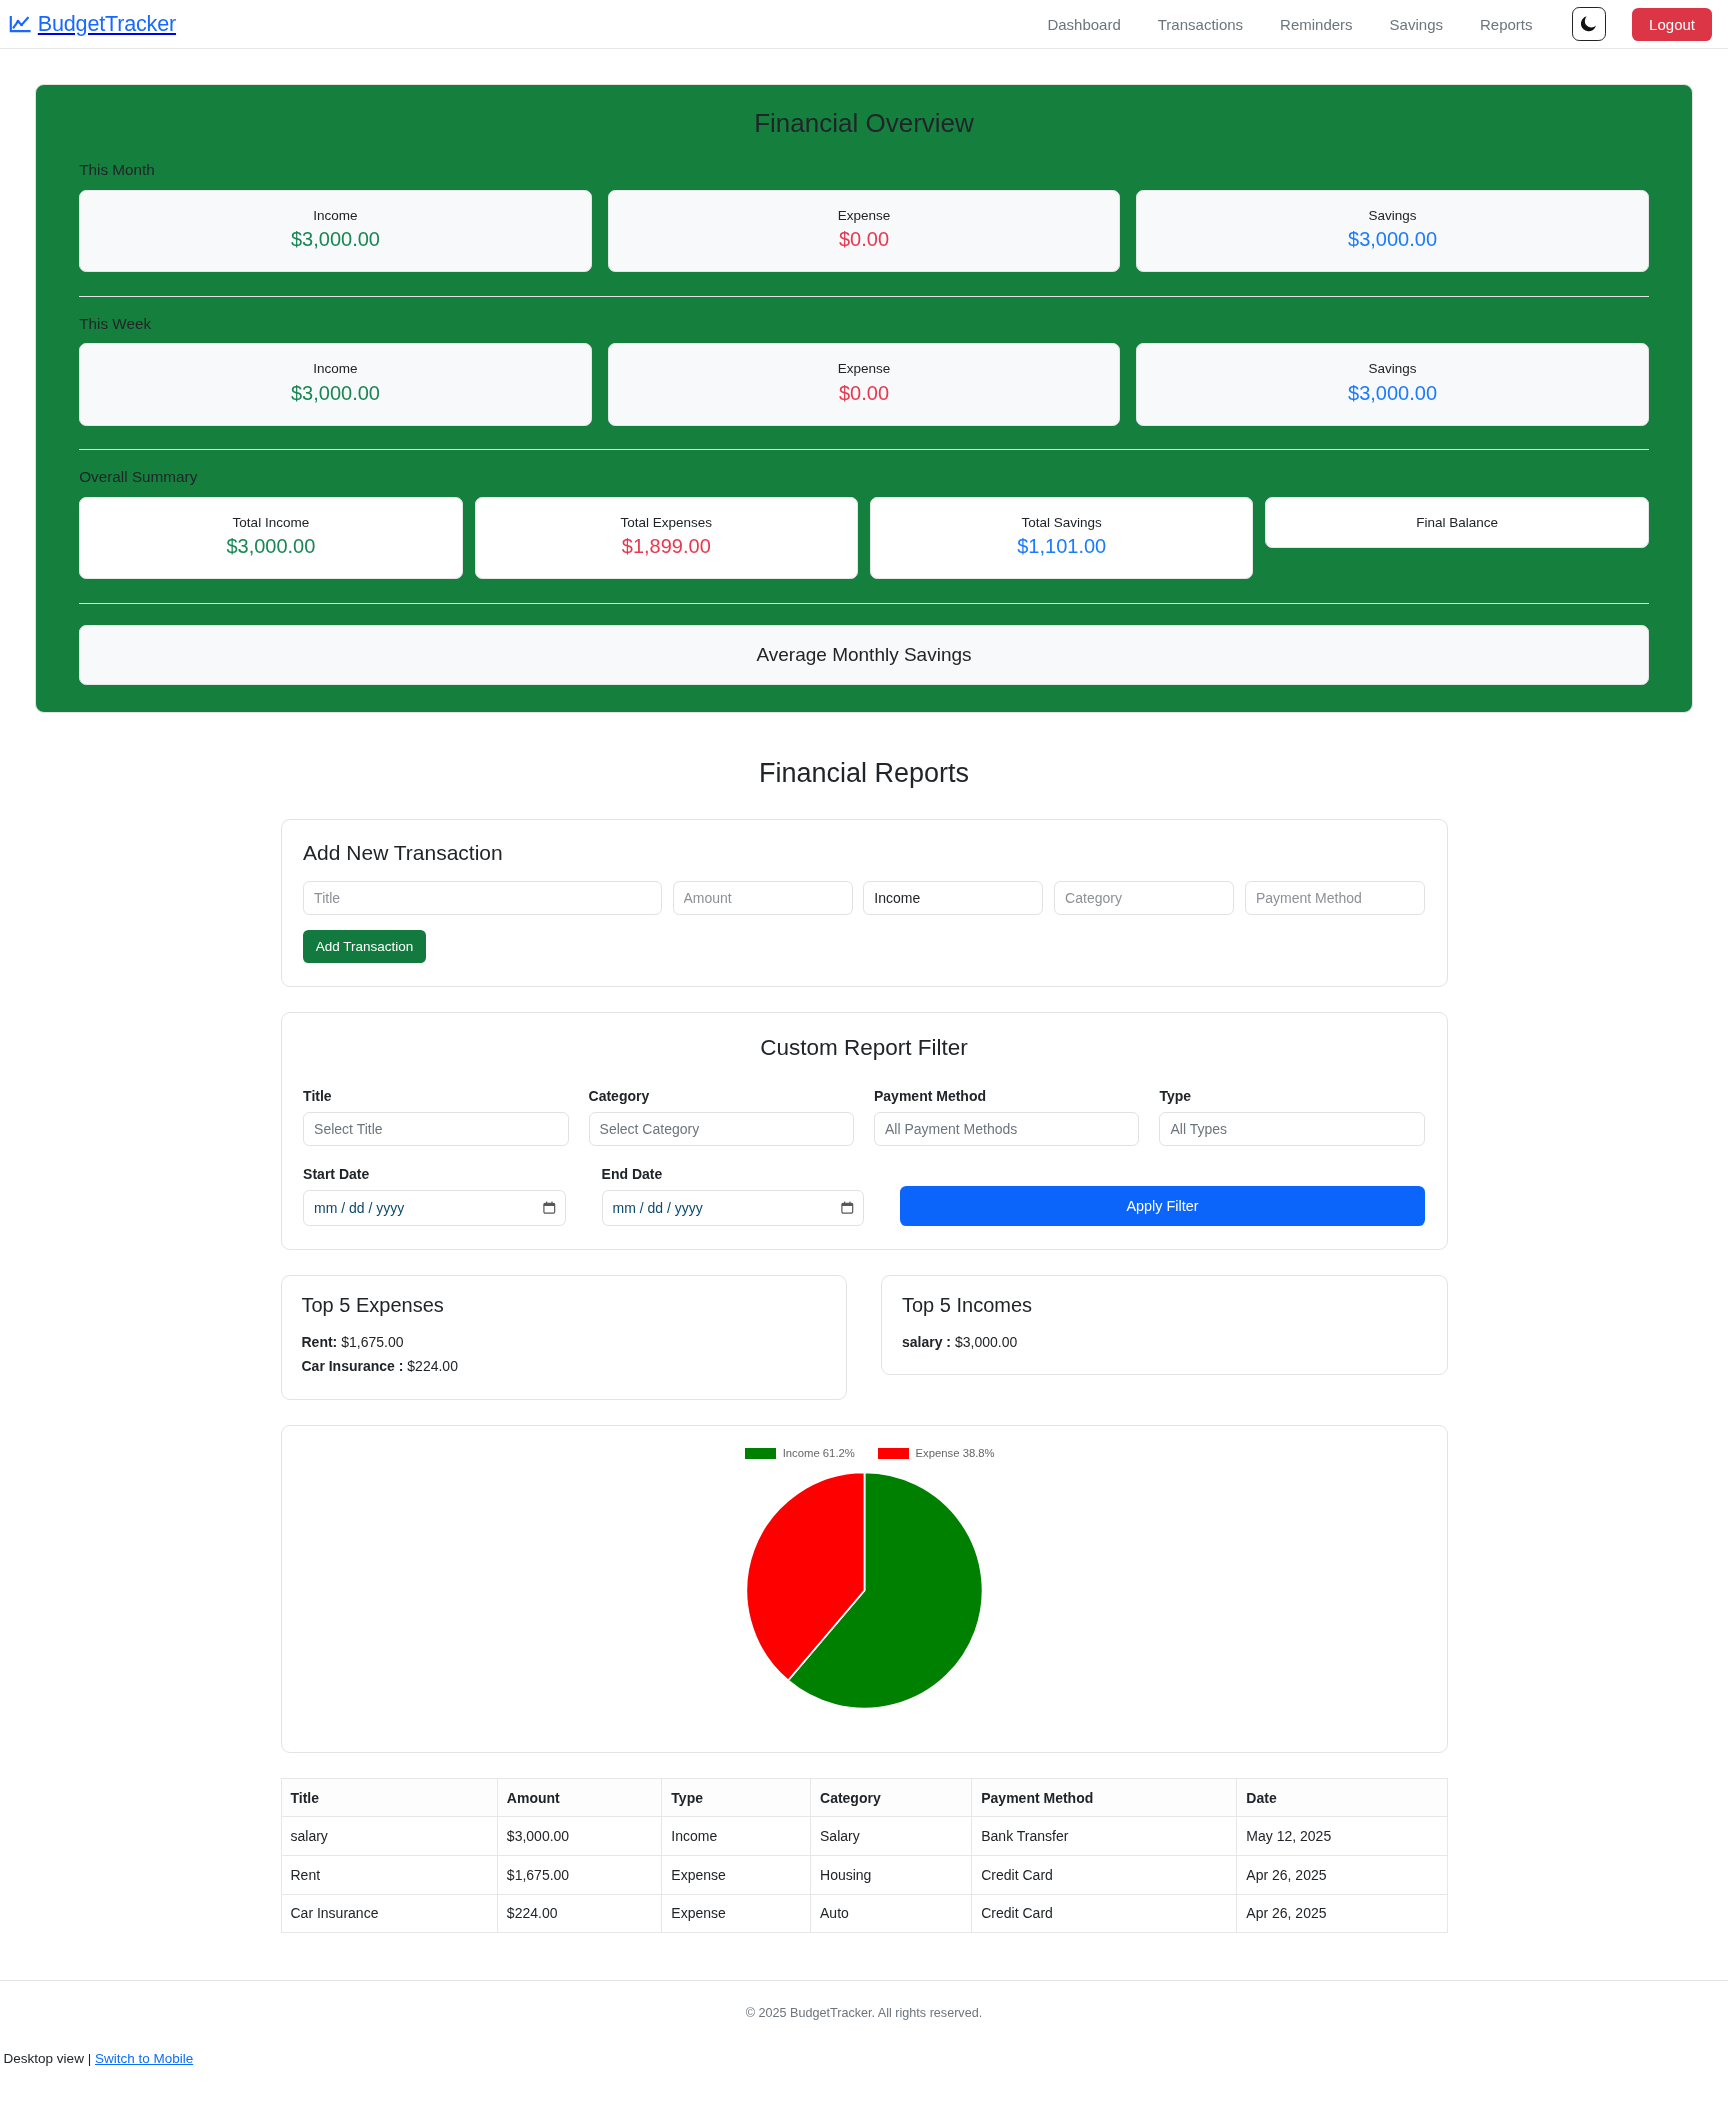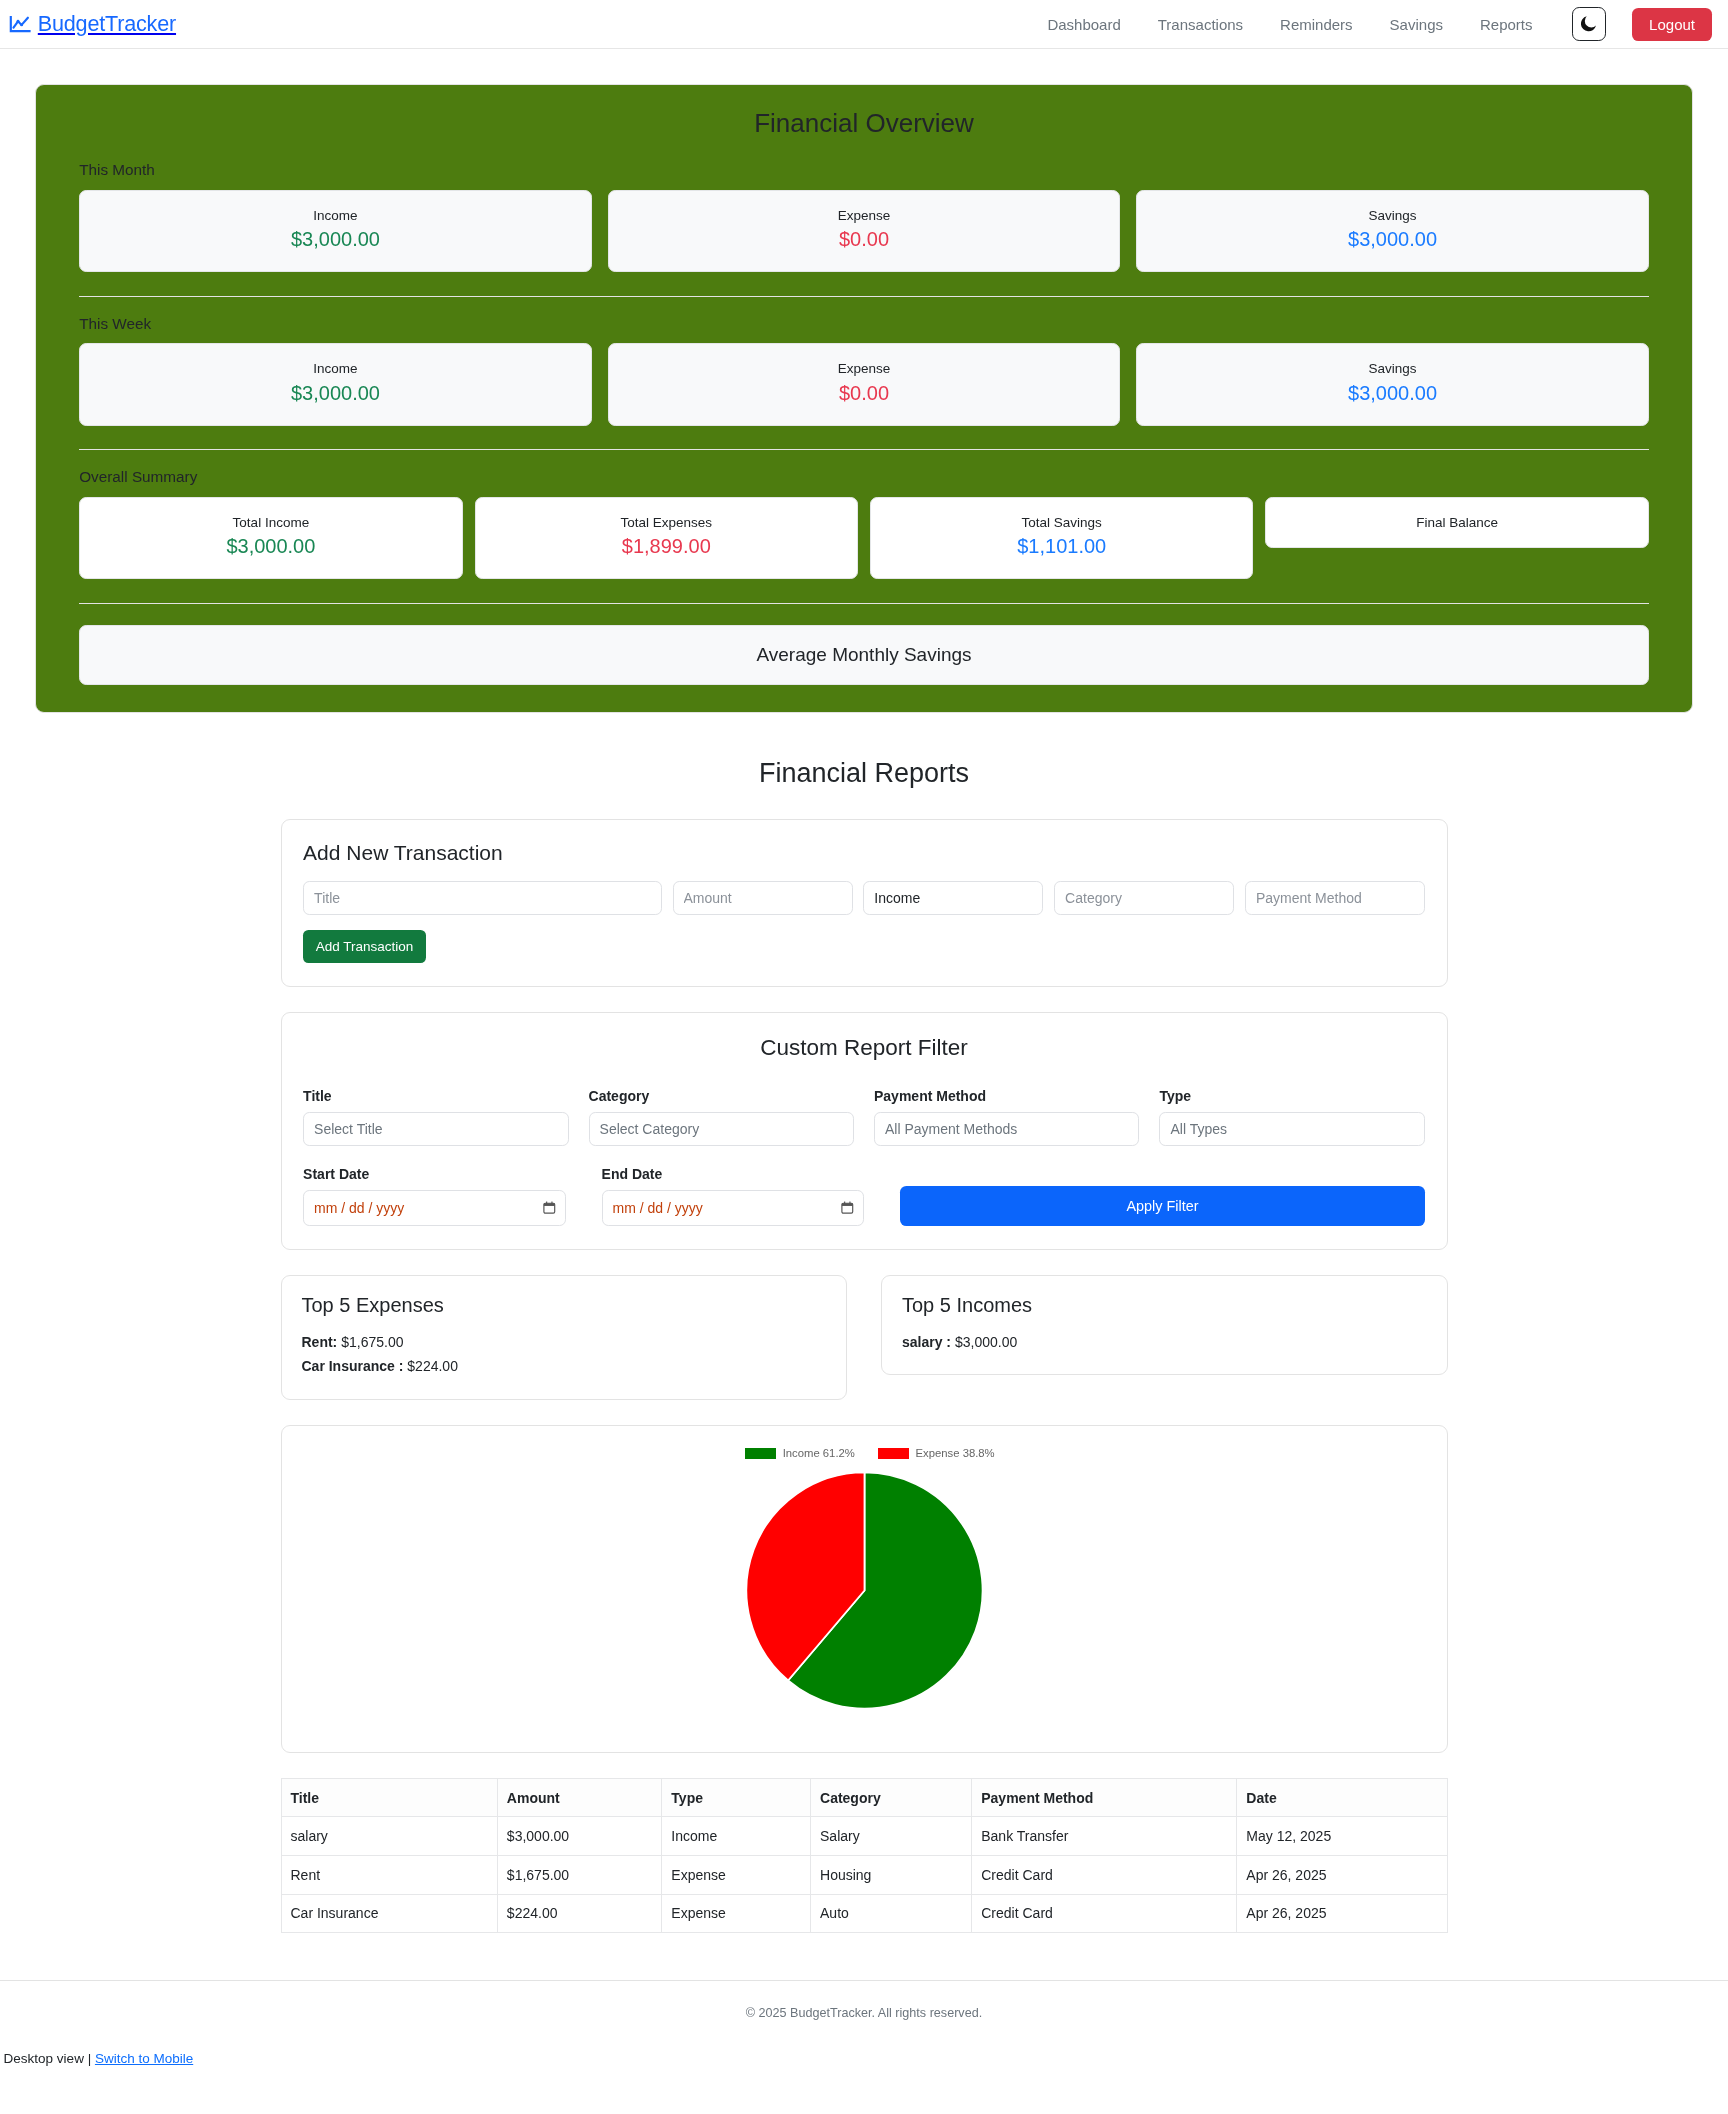--- a/index.html
+++ b/index.html
@@ -66,21 +66,21 @@
     padding: 8px 17px;
     cursor: pointer;
     font-family: inherit;
   }
 
   
   .overview-card {
     margin: 35px 35px 0 35px;
     border: 0.9px solid #e3e3e3;
     border-radius: 9px;
-    background: #4d7c0f;
+    background: #15803d;
     padding: 23.4px 21.6px 27px 21.6px;
   }
   .overview-title {
     text-align: center;
     font-size: 26px;
     font-weight: 400;
     color: #212529;
     margin-bottom: 21.6px;
   }
   .section-label {
@@ -222,21 +222,21 @@
     width: 100%;
     height: 36px;
     display: flex;
     align-items: center;
     justify-content: space-between;
     border: 0.9px solid #dfe1e5;
     border-radius: 6.3px;
     padding: 0 9px 0 10px;
     background: #fff;
     font-size: 14px;
-    color: #c2410c;
+    color: #0c4a6e;
   }
   .cal-icon { width: 12.6px; height: 13.5px; display: block; }
   .btn-apply {
     width: 100%;
     background: #0d6efd;
     background: #0b65fb;
     color: #fff;
     border: none;
     border-radius: 6.3px;
     height: 40px;

